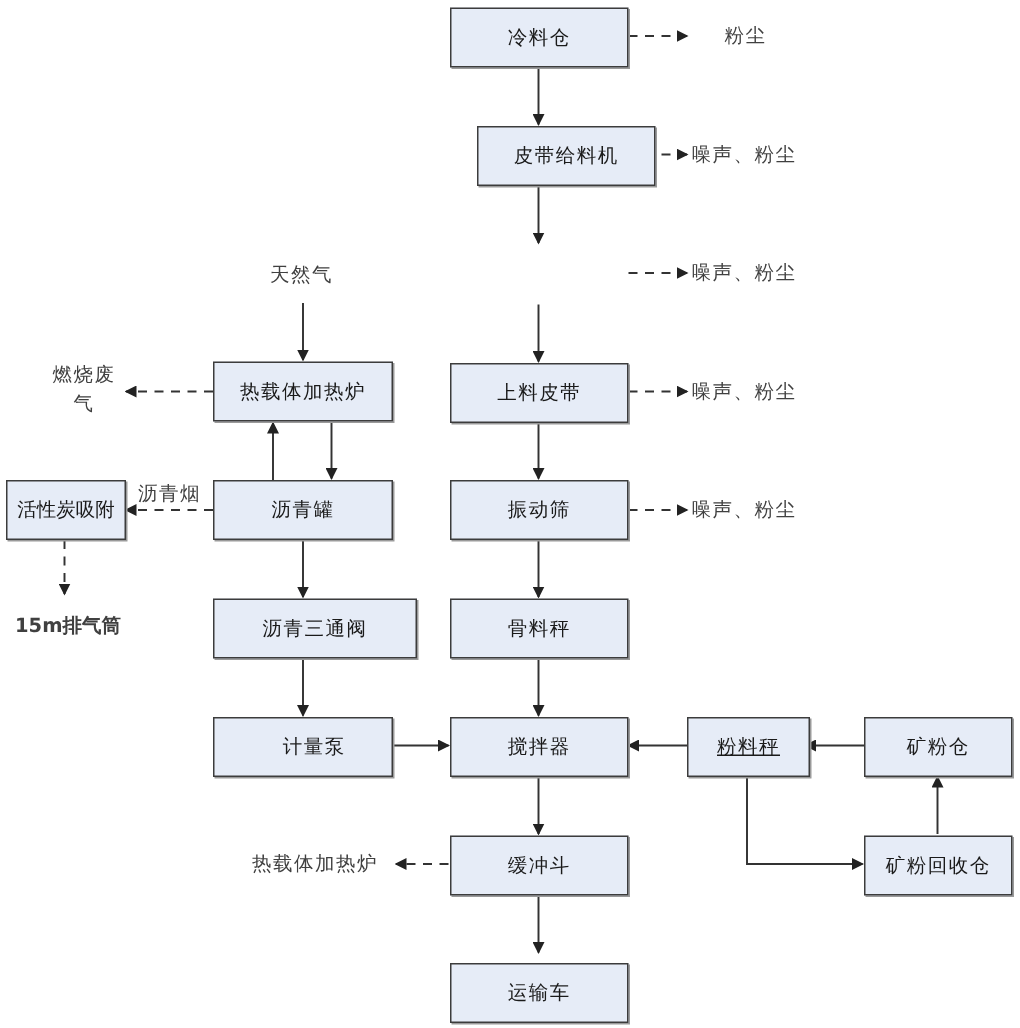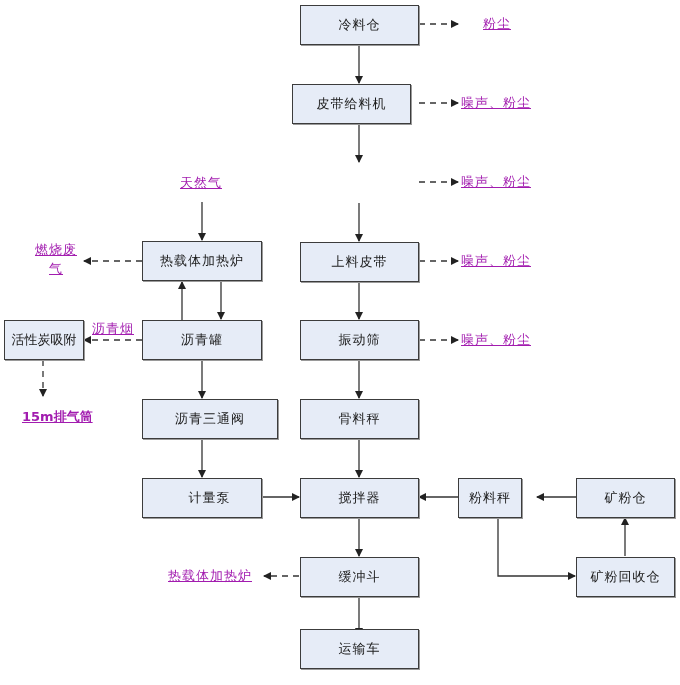--- a/index.html
+++ b/index.html
@@ -7,23 +7,22 @@
            font-family: "DejaVu Sans", "Liberation Sans", sans-serif; }
     #diagram { position: absolute; left: 0; top: 0; width: 680px; height: 685px; }
     .box {
       position: absolute; box-sizing: border-box;
       background: #e6ecf7; border: 1.5px solid #3c3c3c;
       box-shadow: 1px 1px 0 #9a9a9a;
       display: flex; align-items: center; justify-content: center;
       font-size: 13px; color: #1a1a1a; letter-spacing: 1px;
     }
     .lbl {
-      position: absolute; font-size: 13px; color: #a21caf; white-space: nowrap;
+      position: absolute; font-size: 13px; color: #404040; white-space: nowrap;
       letter-spacing: 1px;
-      text-decoration: underline;
     }
     .lbl.bold { font-weight: bold; letter-spacing: 0; }
     .lbl.center { text-align: center; }
     svg.links { position: absolute; left: 0; top: 0; }
   </style>
 </head>
 <body>
 
 <div id="diagram">
 
@@ -66,72 +65,72 @@
       <line x1="142" y1="261" x2="84" y2="261" marker-end="url(#arr)"></line>
       <line x1="142" y1="340" x2="84" y2="340" marker-end="url(#arr)"></line>
       <line x1="43" y1="360" x2="43" y2="396" marker-end="url(#arr)"></line>
       <line x1="299" y1="576" x2="264" y2="576" marker-end="url(#arr)"></line>
     </g>
   </svg>
 
   <div class="box" style="left:300px;top:5px;width:119px;height:40px;">
       <span>冷料仓</span>
     </div>
-  <div class="box" style="left:292px;top:84px;width:119px;height:40px;">
+  <div class="box" style="left:318px;top:84px;width:119px;height:40px;">
       <span>皮带给料机</span>
     </div>
   <div class="box" style="left:300px;top:242px;width:119px;height:40px;">
       <span>上料皮带</span>
     </div>
   <div class="box" style="left:300px;top:320px;width:119px;height:40px;">
       <span>振动筛</span>
     </div>
   <div class="box" style="left:300px;top:399px;width:119px;height:40px;">
       <span>骨料秤</span>
     </div>
   <div class="box" style="left:300px;top:478px;width:119px;height:40px;">
       <span>搅拌器</span>
     </div>
   <div class="box" style="left:300px;top:557px;width:119px;height:40px;">
       <span>缓冲斗</span>
     </div>
-  <div class="box" style="left:300px;top:629px;width:119px;height:40px;">
+  <div class="box" style="left:300px;top:642px;width:119px;height:40px;">
       <span>运输车</span>
     </div>
 
   <div class="box" style="left:142px;top:320px;width:120px;height:40px;">
       <span>沥青罐</span>
     </div>
   <div class="box" style="left:142px;top:241px;width:120px;height:40px;">
       <span>热载体加热炉</span>
     </div>
   <div class="box" style="left:142px;top:399px;width:136px;height:40px;">
       <span>沥青三通阀</span>
     </div>
   <div class="box" style="left:142px;top:478px;width:120px;height:40px;padding-left:15px;">
       <span>计量泵</span>
     </div>
   <div class="box" style="left:4px;top:320px;width:80px;height:40px;letter-spacing:0;align-items:center;">
       <span>活性炭吸附</span>
     </div>
 
-  <div class="box" style="left:458px;top:478px;width:64px;height:40px;">
+  <div class="box" style="left:458px;top:478px;width:82px;height:40px;text-decoration:underline;">
       <span>粉料秤</span>
     </div>
   <div class="box" style="left:576px;top:478px;width:99px;height:40px;">
       <span>矿粉仓</span>
     </div>
   <div class="box" style="left:576px;top:557px;width:99px;height:40px;">
       <span>矿粉回收仓</span>
     </div>
 
   <span class="lbl" style="left:483px;top:15px;">粉尘</span>
   <span class="lbl" style="left:461px;top:94px;">噪声、粉尘</span>
   <span class="lbl" style="left:461px;top:173px;">噪声、粉尘</span>
   <span class="lbl" style="left:461px;top:252px;">噪声、粉尘</span>
   <span class="lbl" style="left:461px;top:331px;">噪声、粉尘</span>
   <span class="lbl" style="left:180px;top:174px;">天然气</span>
   <span class="lbl center" style="left:31px;top:241px;width:50px;">燃烧废</span>
   <span class="lbl center" style="left:31px;top:260px;width:50px;">气</span>
   <span class="lbl" style="left:92px;top:320px;">沥青烟</span>
-  <span class="lbl bold" style="left:10px;top:408px;margin-left:12px;">15m排气筒</span>
+  <span class="lbl bold" style="left:10px;top:408px;">15m排气筒</span>
   <span class="lbl" style="left:168px;top:567px;">热载体加热炉</span>
 </div>
 
 </body></html>

